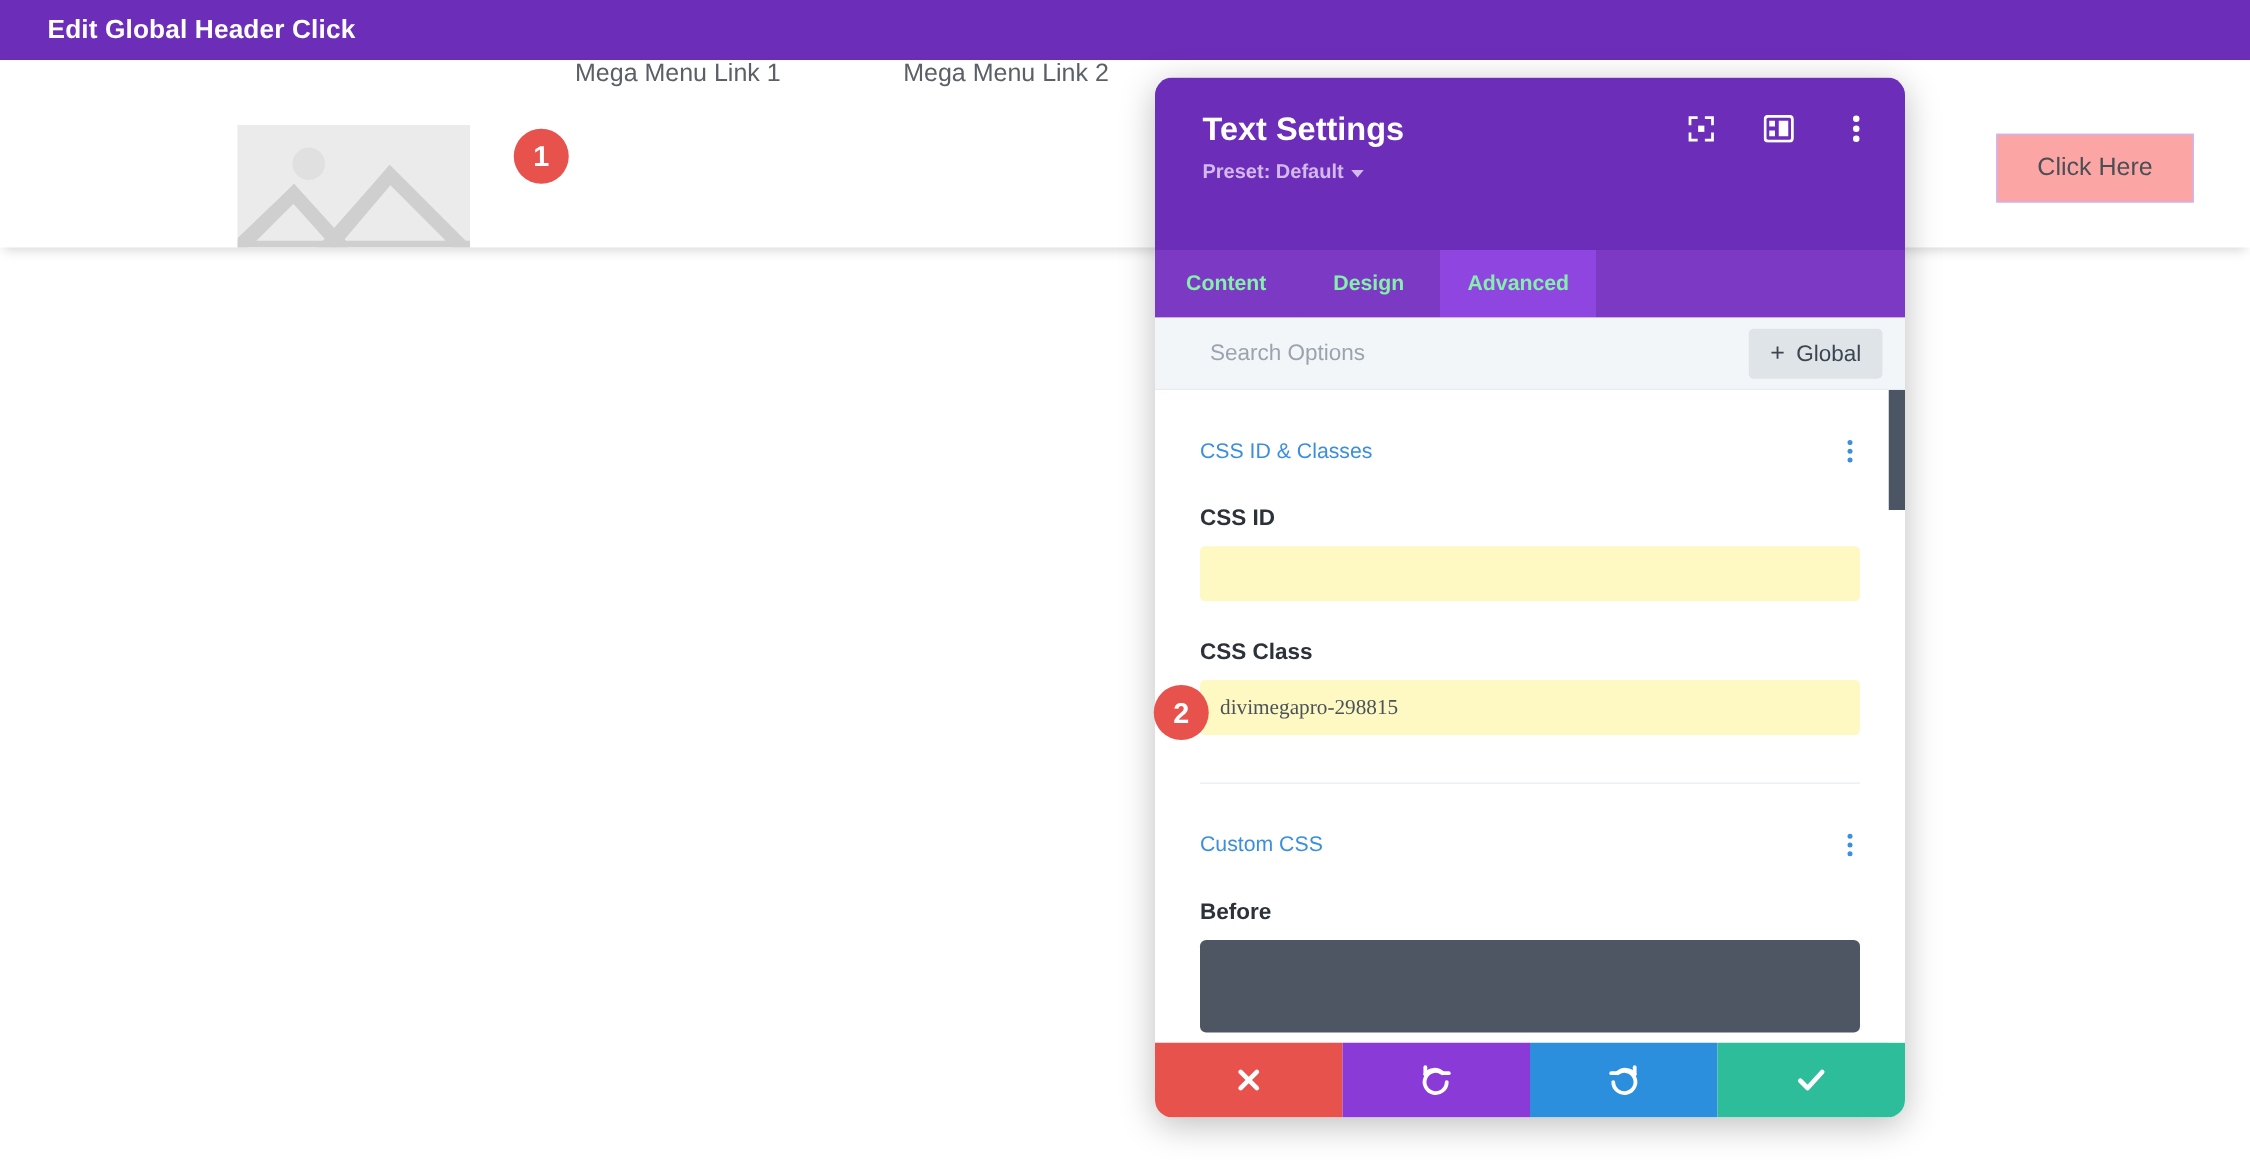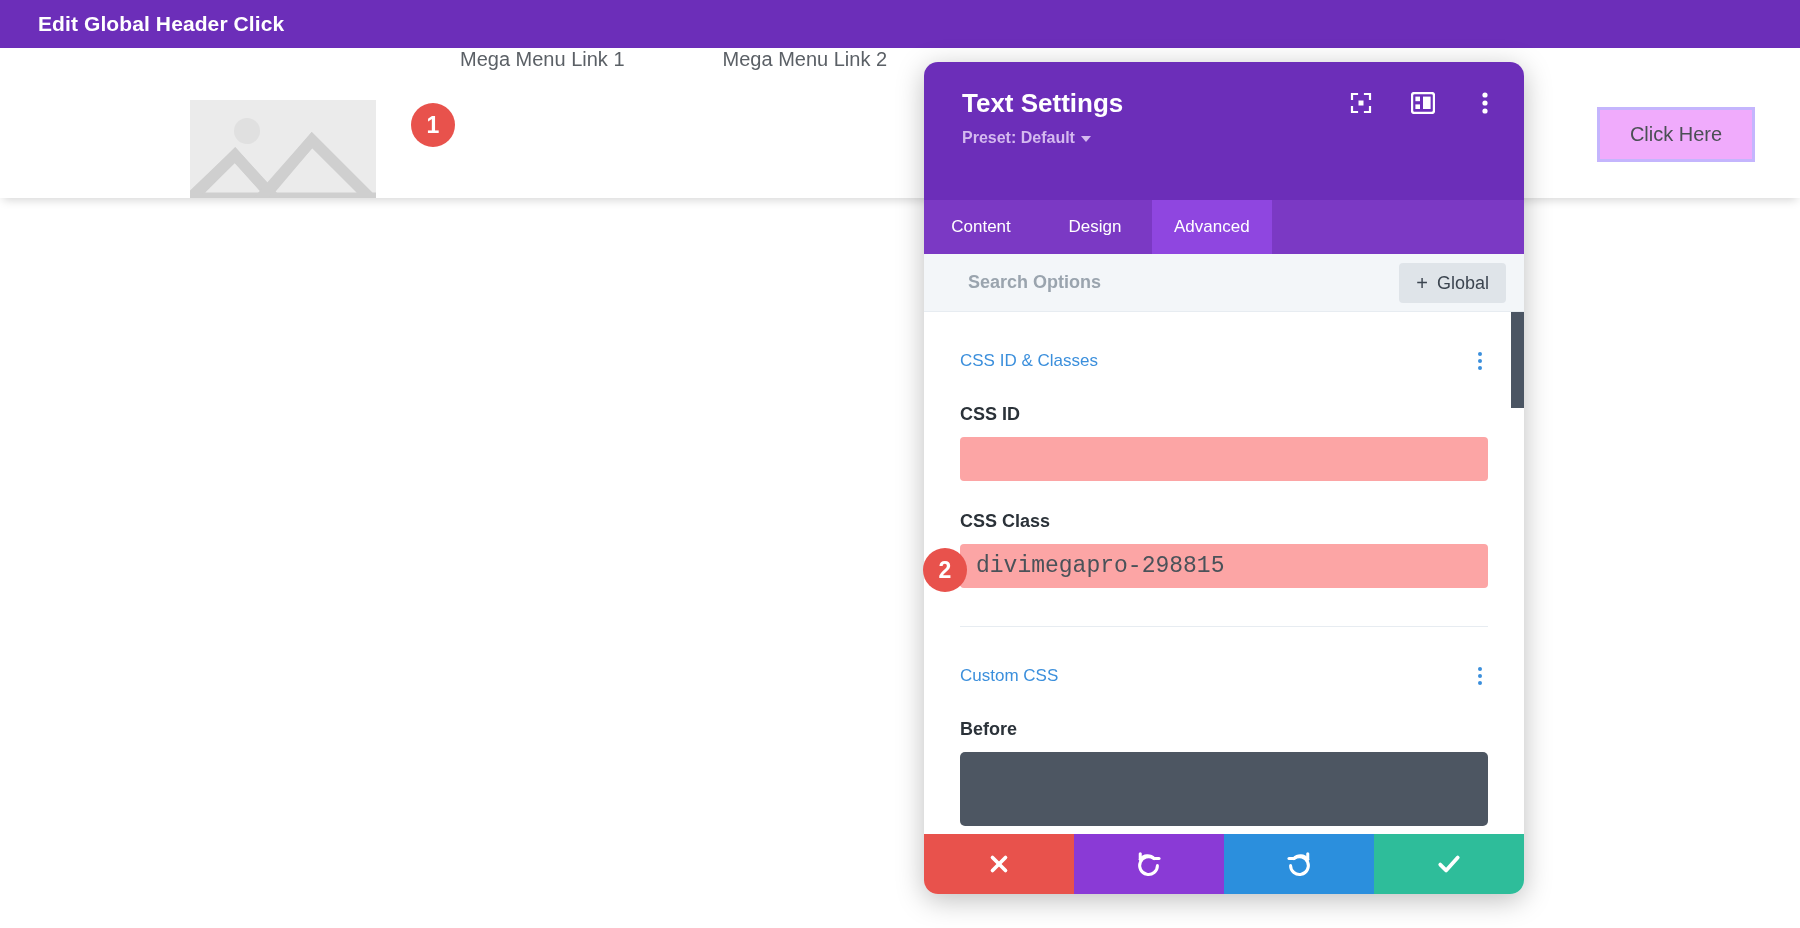--- a/index.html
+++ b/index.html
@@ -77,22 +77,22 @@
   }
   .nav-link.first { margin-left: 40px; }
   .nav-link.second { margin-left: 98px; }
 
   .cta-button {
     position: absolute;
     right: 45px;
     top: 59px;
     width: 158px;
     height: 55px;
-    border: 3px solid #c4b5fd;
-    background: #f0abfc;
+    border: 1px solid #c4b5fd;
+    background: #fca5a5;
     display: flex;
     align-items: center;
     justify-content: center;
     font-size: 20px;
     color: #4a4f54;
     cursor: pointer;
   }
 
   
   .page-body {
@@ -195,23 +195,23 @@
     background: #7b39c4;
     flex: 0 0 auto;
   }
   .modal-tab {
     flex: 0 0 auto;
     min-width: 114px;
     padding: 0 22px;
     display: flex;
     align-items: center;
     justify-content: center;
-    color: #ffffff;
+    color: #86efac;
     font-size: 17px;
-    font-weight: normal;
+    font-weight: bold;
     cursor: pointer;
     background: #7b39c4;
   }
   .modal-tab.active { background: #8f46e0; }
   .modal-tabs-filler { flex: 1 1 auto; background: #7b39c4; }
 
   
   .search-row {
     position: relative;
     height: 58px;
@@ -223,21 +223,20 @@
   }
   .search-input {
     border: none;
     outline: none;
     background: transparent;
     margin-left: 44px;
     font-size: 18px;
     color: #6c757d;
     width: 360px;
     font-family: "Liberation Sans", sans-serif;
-    font-weight: bold;
   }
   .search-input::placeholder { color: #9aa4ae; }
   .filter-button {
     position: absolute;
     right: 18px;
     top: 9px;
     height: 40px;
     padding: 0 17px;
     background: #dfe4e9;
     border: none;
@@ -306,28 +305,28 @@
   .field { margin-top: 30px; }
   .field-label {
     font-size: 18px;
     font-weight: bold;
     color: #2b3239;
     margin-bottom: 12px;
   }
   .field-input {
     width: 100%;
     height: 44px;
-    background: #fca5a5;
+    background: #fef9c3;
     border: none;
     border-radius: 4px;
     padding: 0 16px;
-    font-size: 23px;
+    font-size: 17px;
     color: #4a5259;
     outline: none;
-    font-family: Liberation Mono, monospace;
+    font-family: Liberation Serif, serif;
   }
   .field-input::placeholder { color: #9aa4ae; }
 
   .section-divider {
     margin: 38px 36px 0 36px;
     height: 1px;
     background: #e7ecf1;
   }
 
   .code-area {

